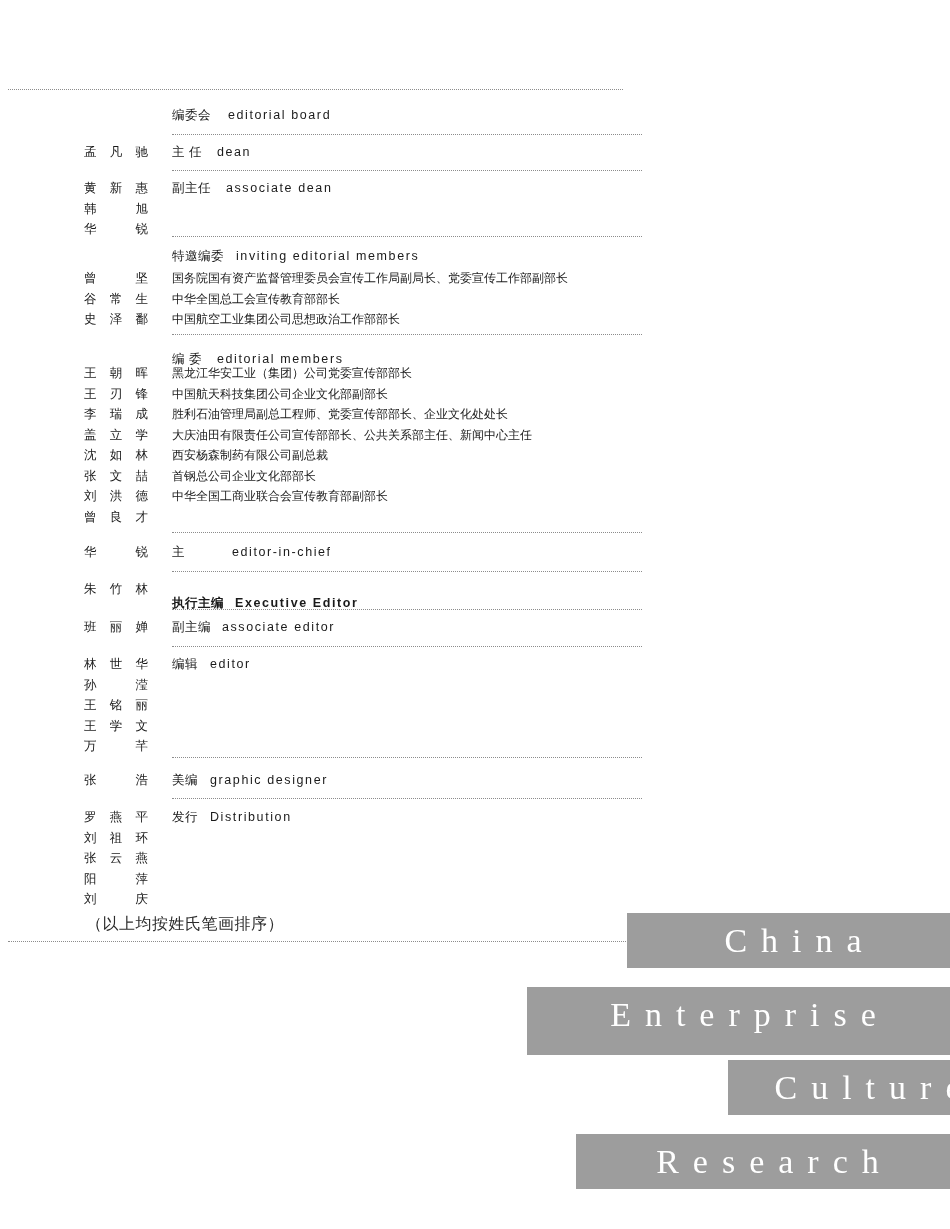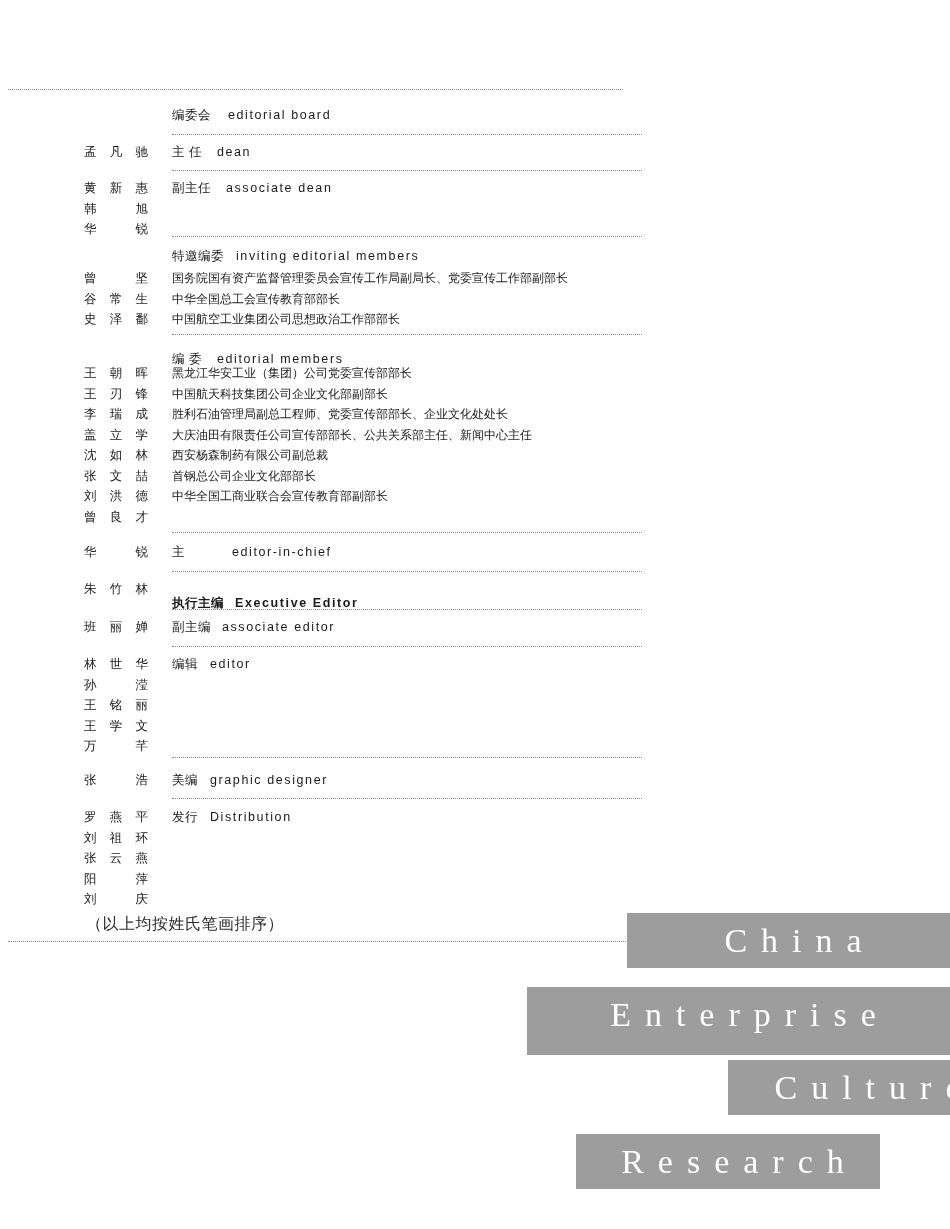--- a/index.html
+++ b/index.html
@@ -373,15 +373,15 @@
     <span class="en">Distribution</span>
   </div>
 
   <div class="note" style="top:914px;">（以上均按姓氏笔画排序）</div>
 
   <div class="rule bottom" style="top:941px;"></div>
 
   <div class="barline" style="left:627px; top:913px; width:323px; height:55px;">China</div>
   <div class="barline" style="left:527px; top:987px; width:423px; height:68px;">Enterprise</div>
   <div class="barline" style="left:680px; top:1060px; width:270px; height:55px;margin-left:48px;">Culture</div>
-  <div class="barline" style="left:576px; top:1134px; width:304px; height:55px;">Research</div>
+  <div class="barline" style="left:576px; top:1134px; width:374px; height:55px;">Research</div>
 
 </div>
 
 </body></html>

